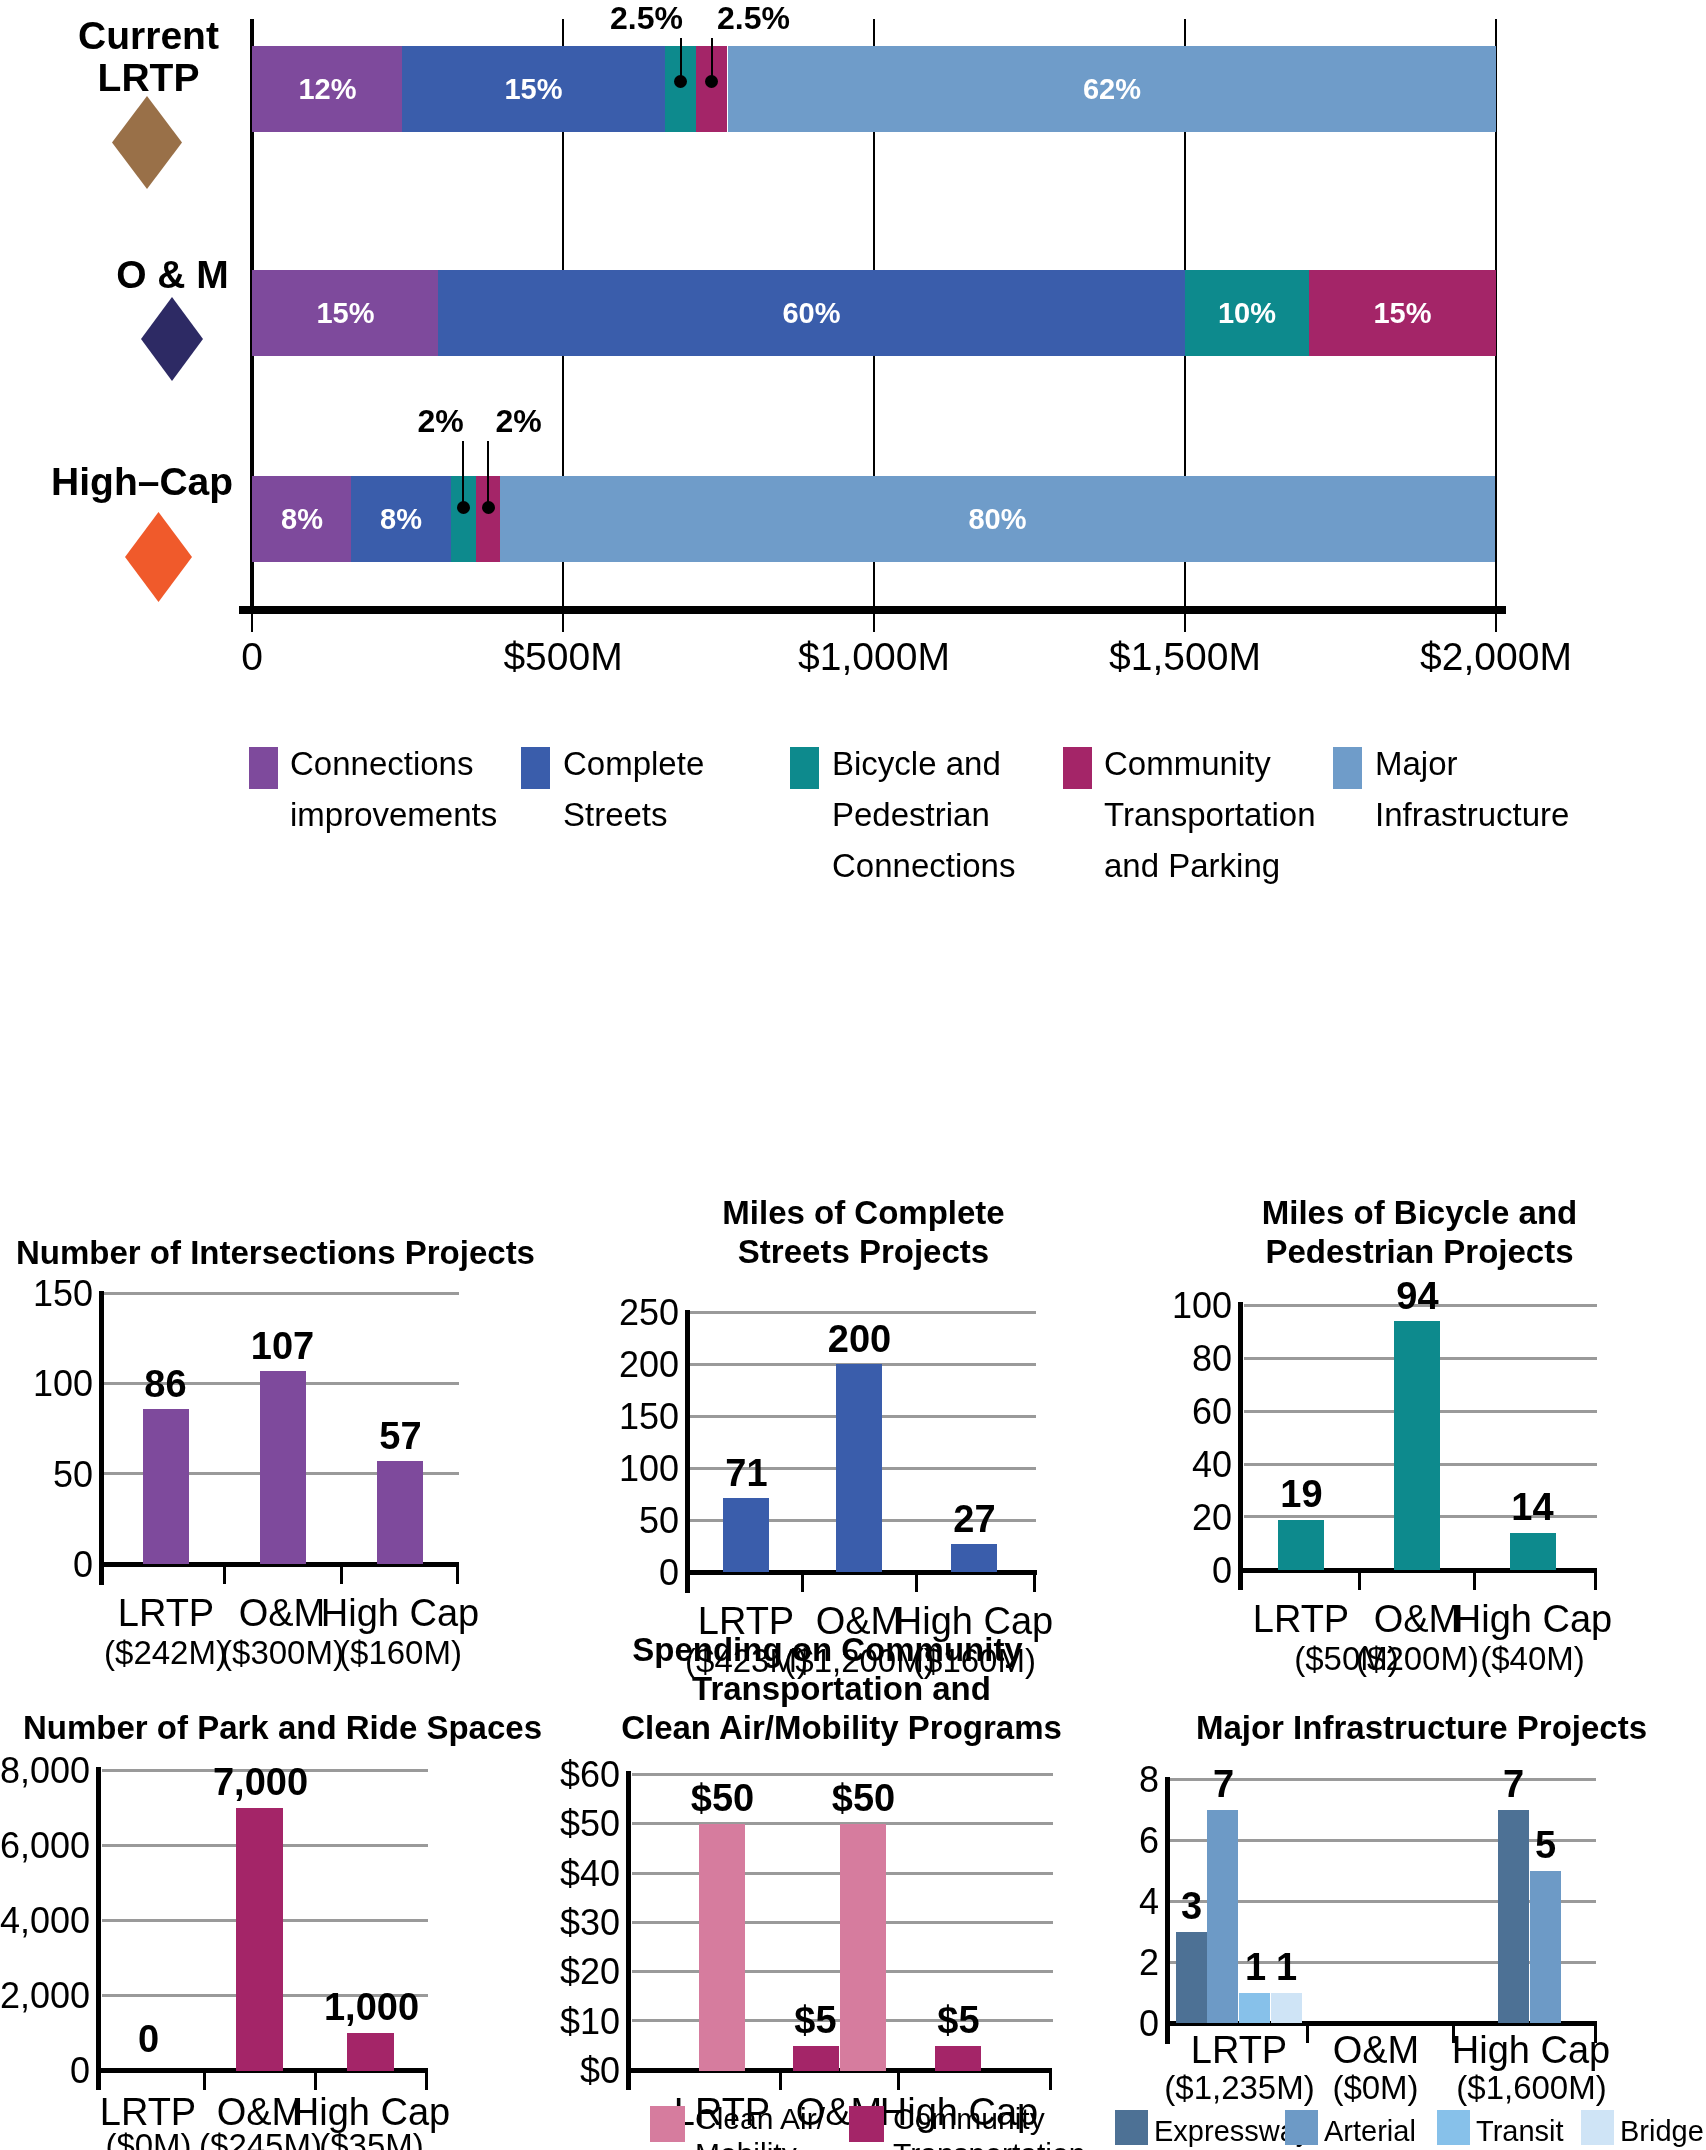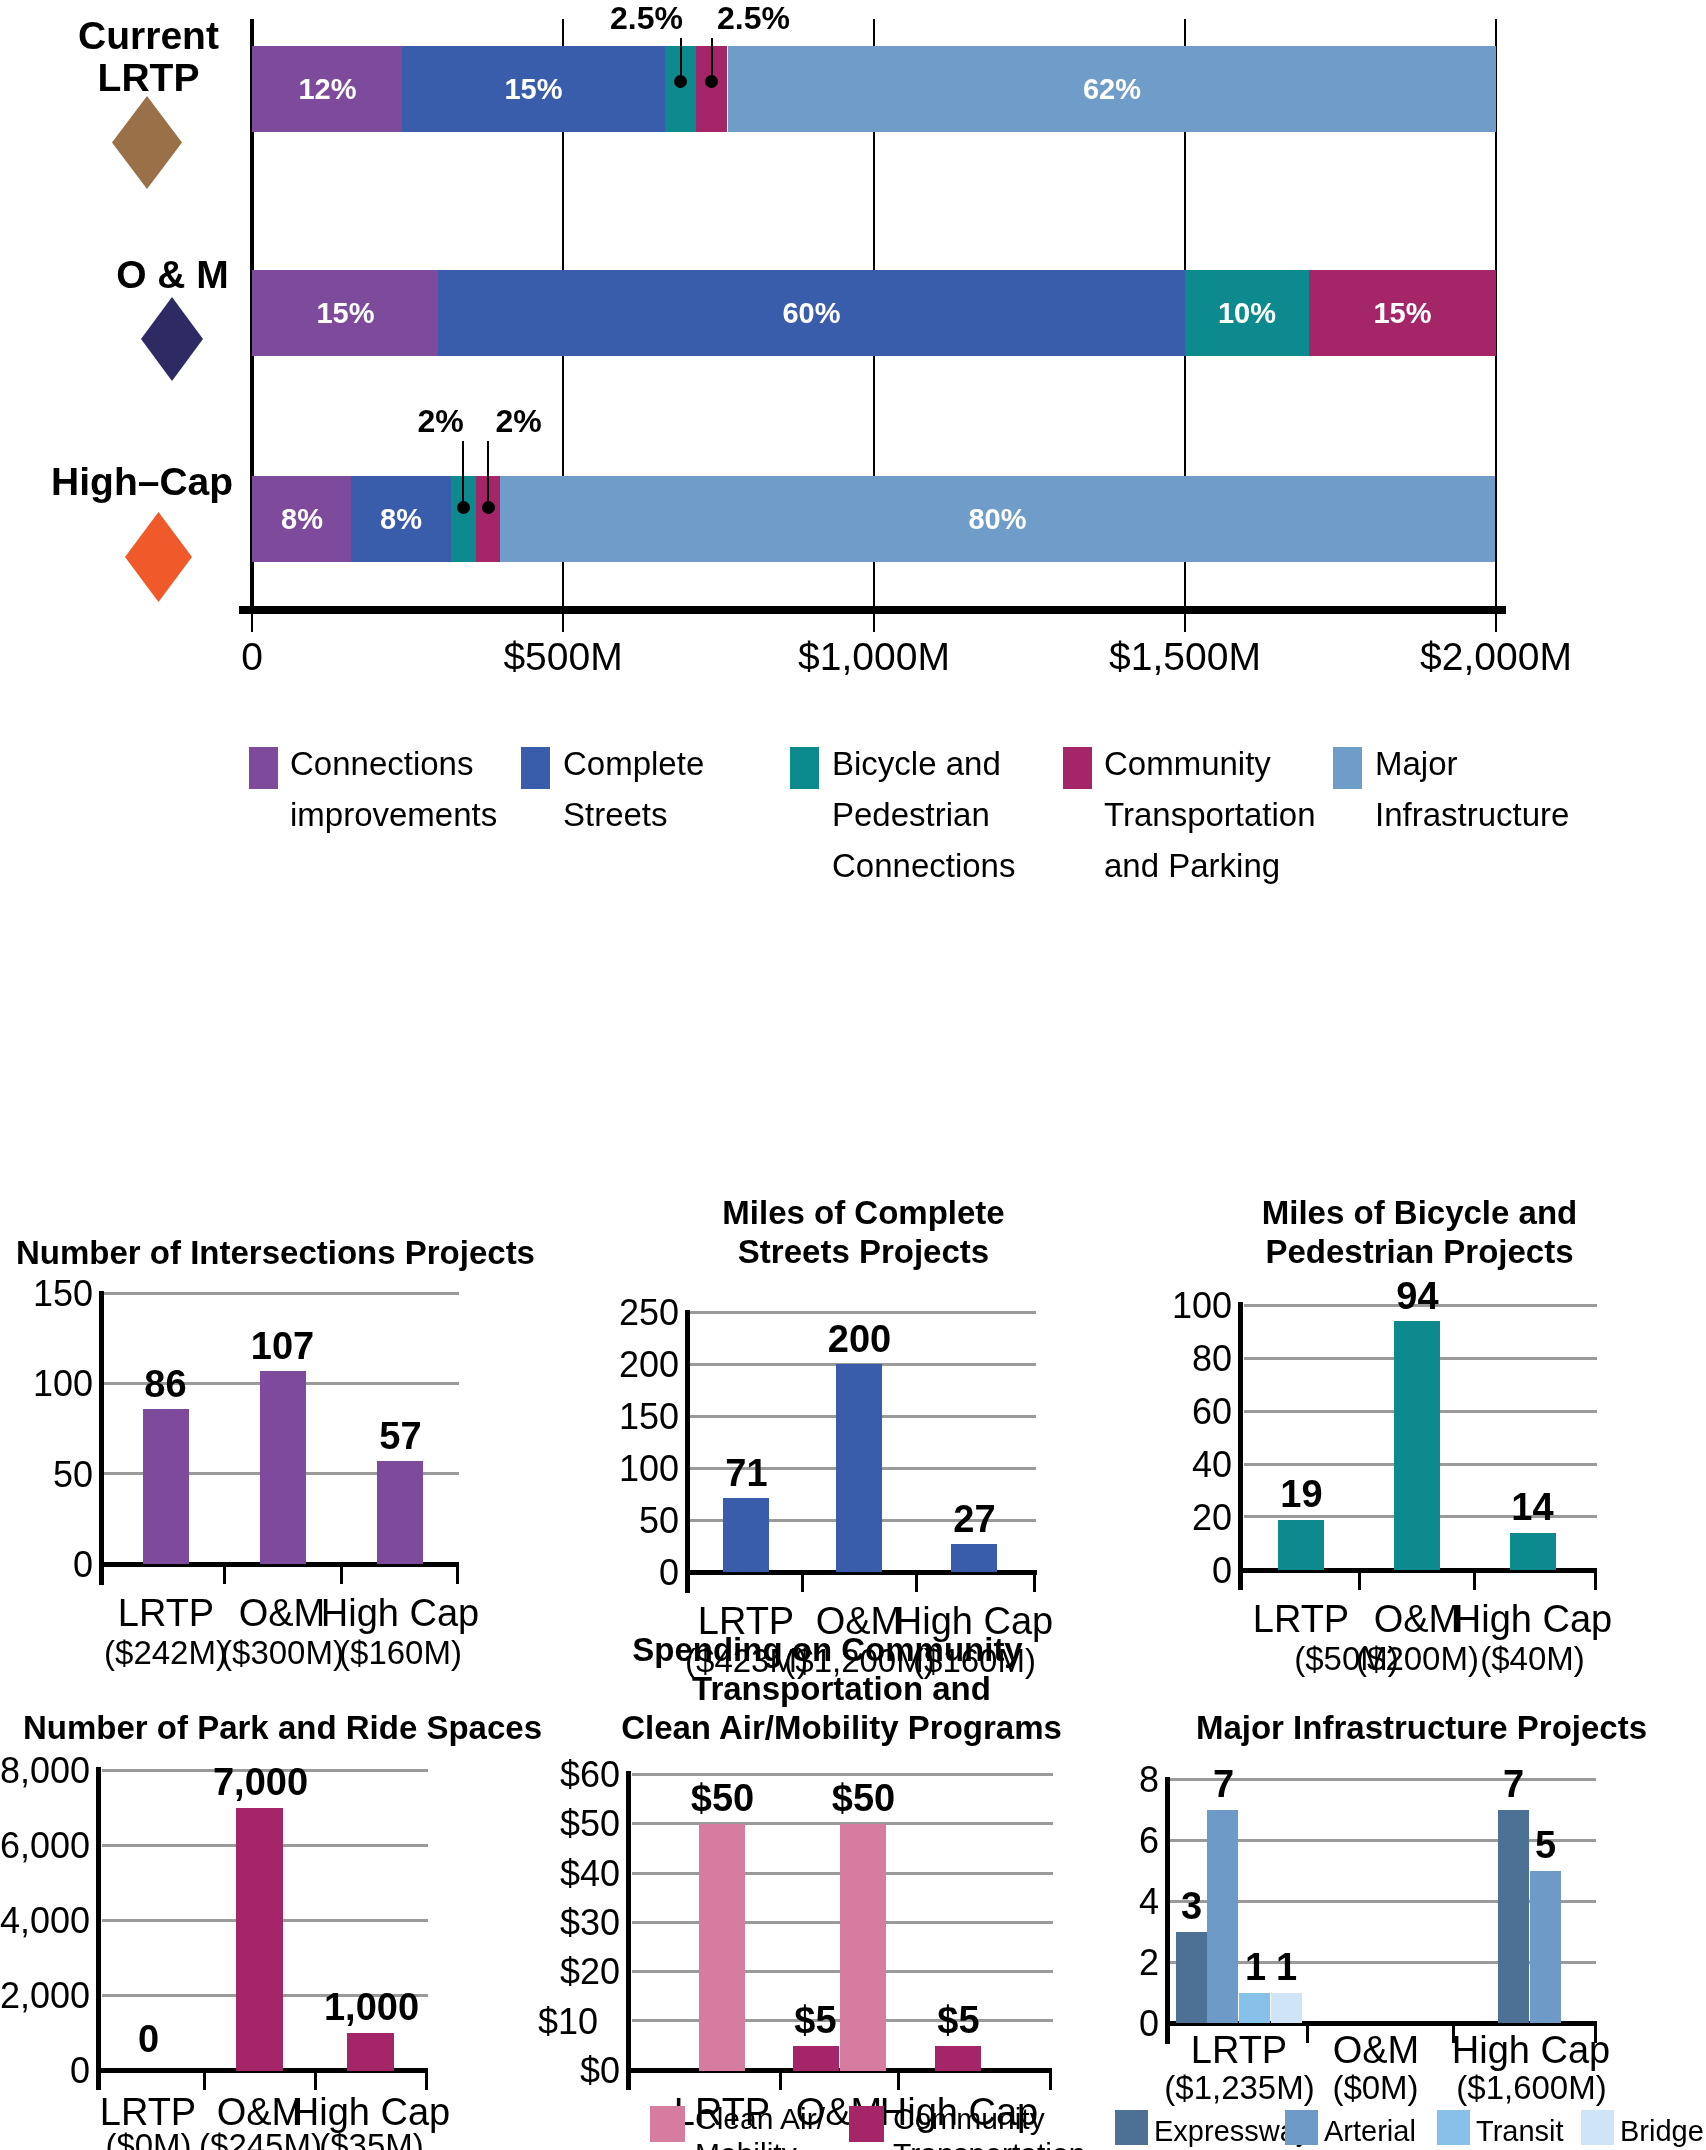--- a/index.html
+++ b/index.html
@@ -245,21 +245,21 @@
     <div class="abs sc-ytick" style="left: 450px; top: 1754px; width: 170px;">$60</div>
     <div class="abs" style="left: 632px; top: 1822px; width: 421px; height: 2.9px; background: rgb(154, 154, 154);"></div>
     <div class="abs sc-ytick" style="left: 450px; top: 1803px; width: 170px;">$50</div>
     <div class="abs" style="left: 632px; top: 1872px; width: 421px; height: 2.9px; background: rgb(154, 154, 154);"></div>
     <div class="abs sc-ytick" style="left: 450px; top: 1853px; width: 170px;">$40</div>
     <div class="abs" style="left: 632px; top: 1921px; width: 421px; height: 2.9px; background: rgb(154, 154, 154);"></div>
     <div class="abs sc-ytick" style="left: 450px; top: 1902px; width: 170px;">$30</div>
     <div class="abs" style="left: 632px; top: 1970px; width: 421px; height: 2.9px; background: rgb(154, 154, 154);"></div>
     <div class="abs sc-ytick" style="left: 450px; top: 1951px; width: 170px;">$20</div>
     <div class="abs" style="left: 632px; top: 2019px; width: 421px; height: 2.9px; background: rgb(154, 154, 154);"></div>
-    <div class="abs sc-ytick" style="left: 428px; top: 2001px; width: 170px;">$10</div>
+    <div class="abs sc-ytick" style="left: 450px; top: 2001px; width: 170px;">$10</div>
     <div class="abs" style="left: 626px; top: 2068px; width: 426px; height: 5px; background: rgb(0, 0, 0);"></div>
     <div class="abs sc-ytick" style="left: 450px; top: 2050px; width: 170px;">$0</div>
     <div class="abs" style="left: 626px; top: 1771px; width: 5px; height: 319px; background: rgb(0, 0, 0);"></div>
     <div class="abs" style="left: 699px; top: 1824px; width: 46px; height: 247px; background: rgb(214, 124, 158);"></div>
     <div class="abs sc-val" style="left: 628px; top: 1777px; width: 189px;">$50</div>
     <div class="abs" style="left: 793px; top: 2046px; width: 46px; height: 25px; background: rgb(164, 37, 104);"></div>
     <div class="abs sc-val" style="left: 721px; top: 1999px; width: 189px;">$5</div>
     <div class="abs" style="left: 840px; top: 1824px; width: 46px; height: 247px; background: rgb(214, 124, 158);"></div>
     <div class="abs sc-val" style="left: 769px; top: 1777px; width: 189px;">$50</div>
     <div class="abs" style="left: 935px; top: 2046px; width: 46px; height: 25px; background: rgb(164, 37, 104);"></div>

